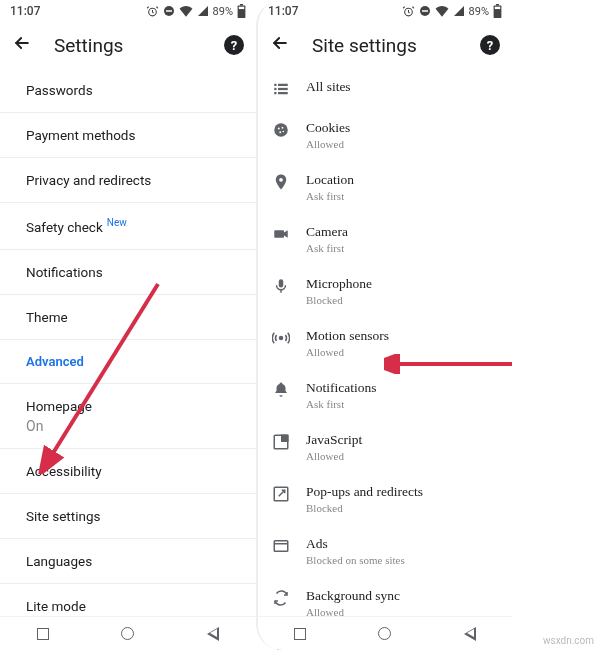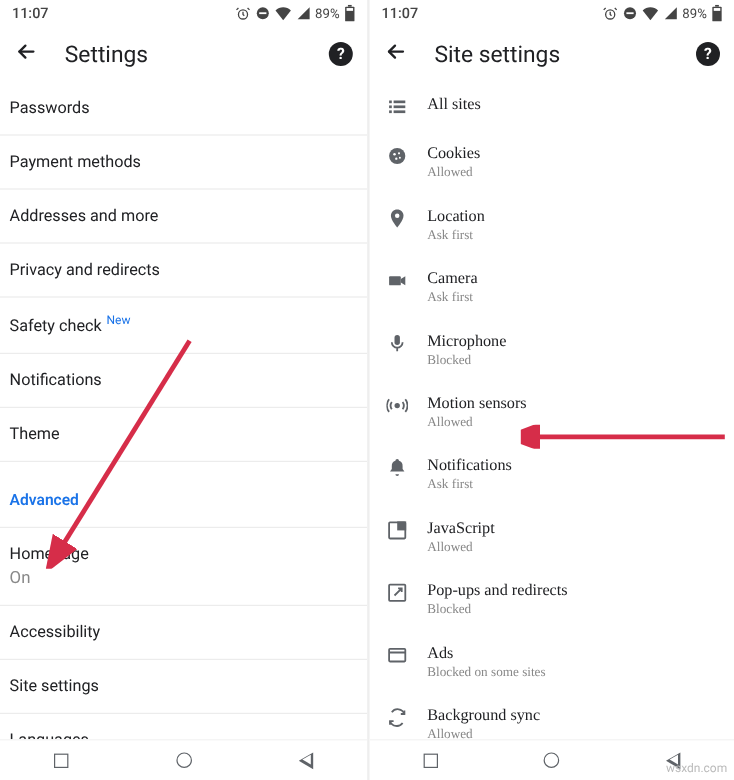--- a/index.html
+++ b/index.html
@@ -8,24 +8,25 @@
     background: #fff;
     width: 612px;
     height: 650px;
     position: relative;
     overflow: hidden;
     color: #202124;
   }
   .canvas { display: flex; width: 612px; height: 650px; }
   .phone {
     position: relative;
-    width: 306px;
+    width: 256px;
     height: 650px;
     background: #fff;
     overflow: hidden;
+    border-radius: 26px;
   }
   .phone + .phone { border-left: 2px solid #eee; }
   
   .status {
     display: flex;
     align-items: center;
     height: 22px;
     padding: 0 10px;
     font-size: 12px;
     color: #444;
@@ -49,39 +50,38 @@
   .header .hspacer { flex: 1; }
   .help {
     width: 20px; height: 20px; border-radius: 50%;
     background: #202124; color: #fff;
     display: flex; align-items: center; justify-content: center;
     font-size: 13px; font-weight: 700;
   }
   
   .list { }
   .row {
-    padding: 14px 8px;
+    padding: 14px 26px;
     border-bottom: 1px solid #ececec;
     font-size: 13.5px;
     color: #202124;
     cursor: pointer;
     position: relative;
   }
   .row .sub {
     display: block;
     font-size: 14px;
     color: #888;
     margin-top: 4px;
   }
   .row.section {
     color: #1a73e8;
     font-weight: 600;
     font-size: 13px;
     cursor: default;
-    margin-top: 11px;
   }
   .newbadge {
     color: #1a73e8;
     font-size: 10px;
     margin-left: 4px;
     vertical-align: super;
   }
   
   .rlist { }
   .rrow {
@@ -120,21 +120,21 @@
   .tri { width: 0; height: 0; border-top: 7px solid transparent; border-bottom: 7px solid transparent; border-right: 12px solid #5f6368; }
   .tri-inner { position: relative; }
   .tri-inner::after { content:""; position:absolute; left:3px; top:-4.5px; width:0; height:0; border-top:4.5px solid transparent; border-bottom:4.5px solid transparent; border-right:7.5px solid #fff; }
   
   .arrow {
     position: absolute;
     pointer-events: none;
   }
   .watermark {
     position: absolute;
-    right: 6px;
+    right: 18px;
     bottom: 4px;
     font-size: 10px;
     color: #bbb;
   }
 </style>
 </head>
 <body>
 
 <div class="canvas">
 
@@ -181,21 +181,20 @@
             <path d="M11 18l-6-6 6-6"></path>
           </svg></span>
       <span class="title">Settings</span>
       <span class="hspacer"></span>
       <span class="help">?</span>
     </div>
 
     <div class="list">
       <div class="row"><span>Passwords</span></div>
       <div class="row"><span>Payment methods</span></div>
-      <div class="row"><span>Addresses and more</span></div>
       <div class="row"><span>Privacy and redirects</span></div>
       <div class="row"><span>Safety check</span><span class="newbadge">New</span></div>
       <div class="row"><span>Notifications</span></div>
       <div class="row"><span>Theme</span></div>
       <div class="row section"><span>Advanced</span></div>
       <div class="row"><span>Homepage</span><span class="sub">On</span></div>
       <div class="row"><span>Accessibility</span></div>
       <div class="row"><span>Site settings</span></div>
       <div class="row"><span>Languages</span></div>
       <div class="row"><span>Lite mode</span></div>

